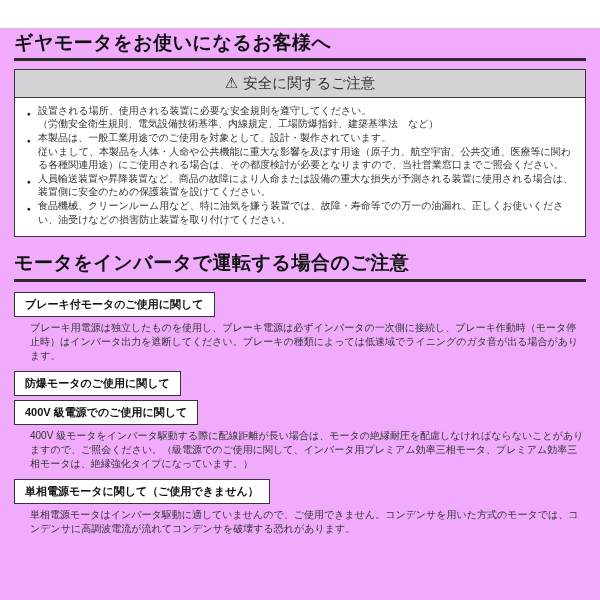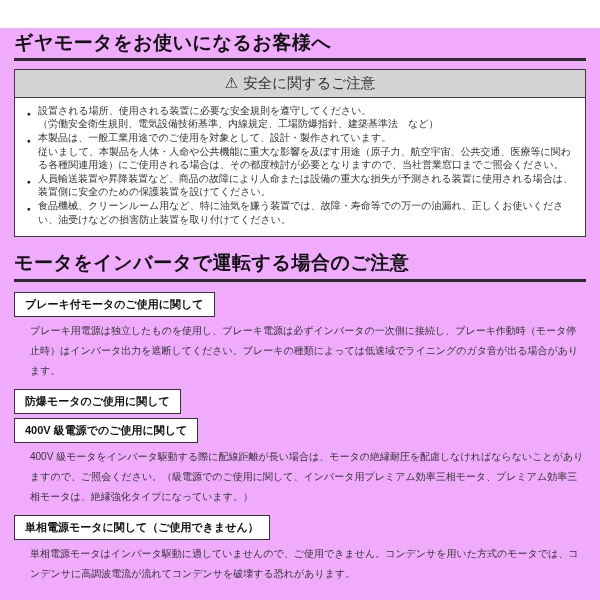--- a/index.html
+++ b/index.html
@@ -83,21 +83,21 @@
     font-weight: bold;
     font-size: 11px;
     color: #111111;
     padding: 4px 10px;
     margin: 0 0 4px 0;
     background: #ffffff;
   }
   .sub-body {
     margin: 0 0 8px 16px;
     font-size: 10px;
-    line-height: 20px;
+    line-height: 14px;
     white-space: pre-line;
   }
 </style>
 </head>
 <body>
 
 <div class="page">
 
   <h1 class="page-title">ギヤモータをお使いになるお客様へ</h1>
 

